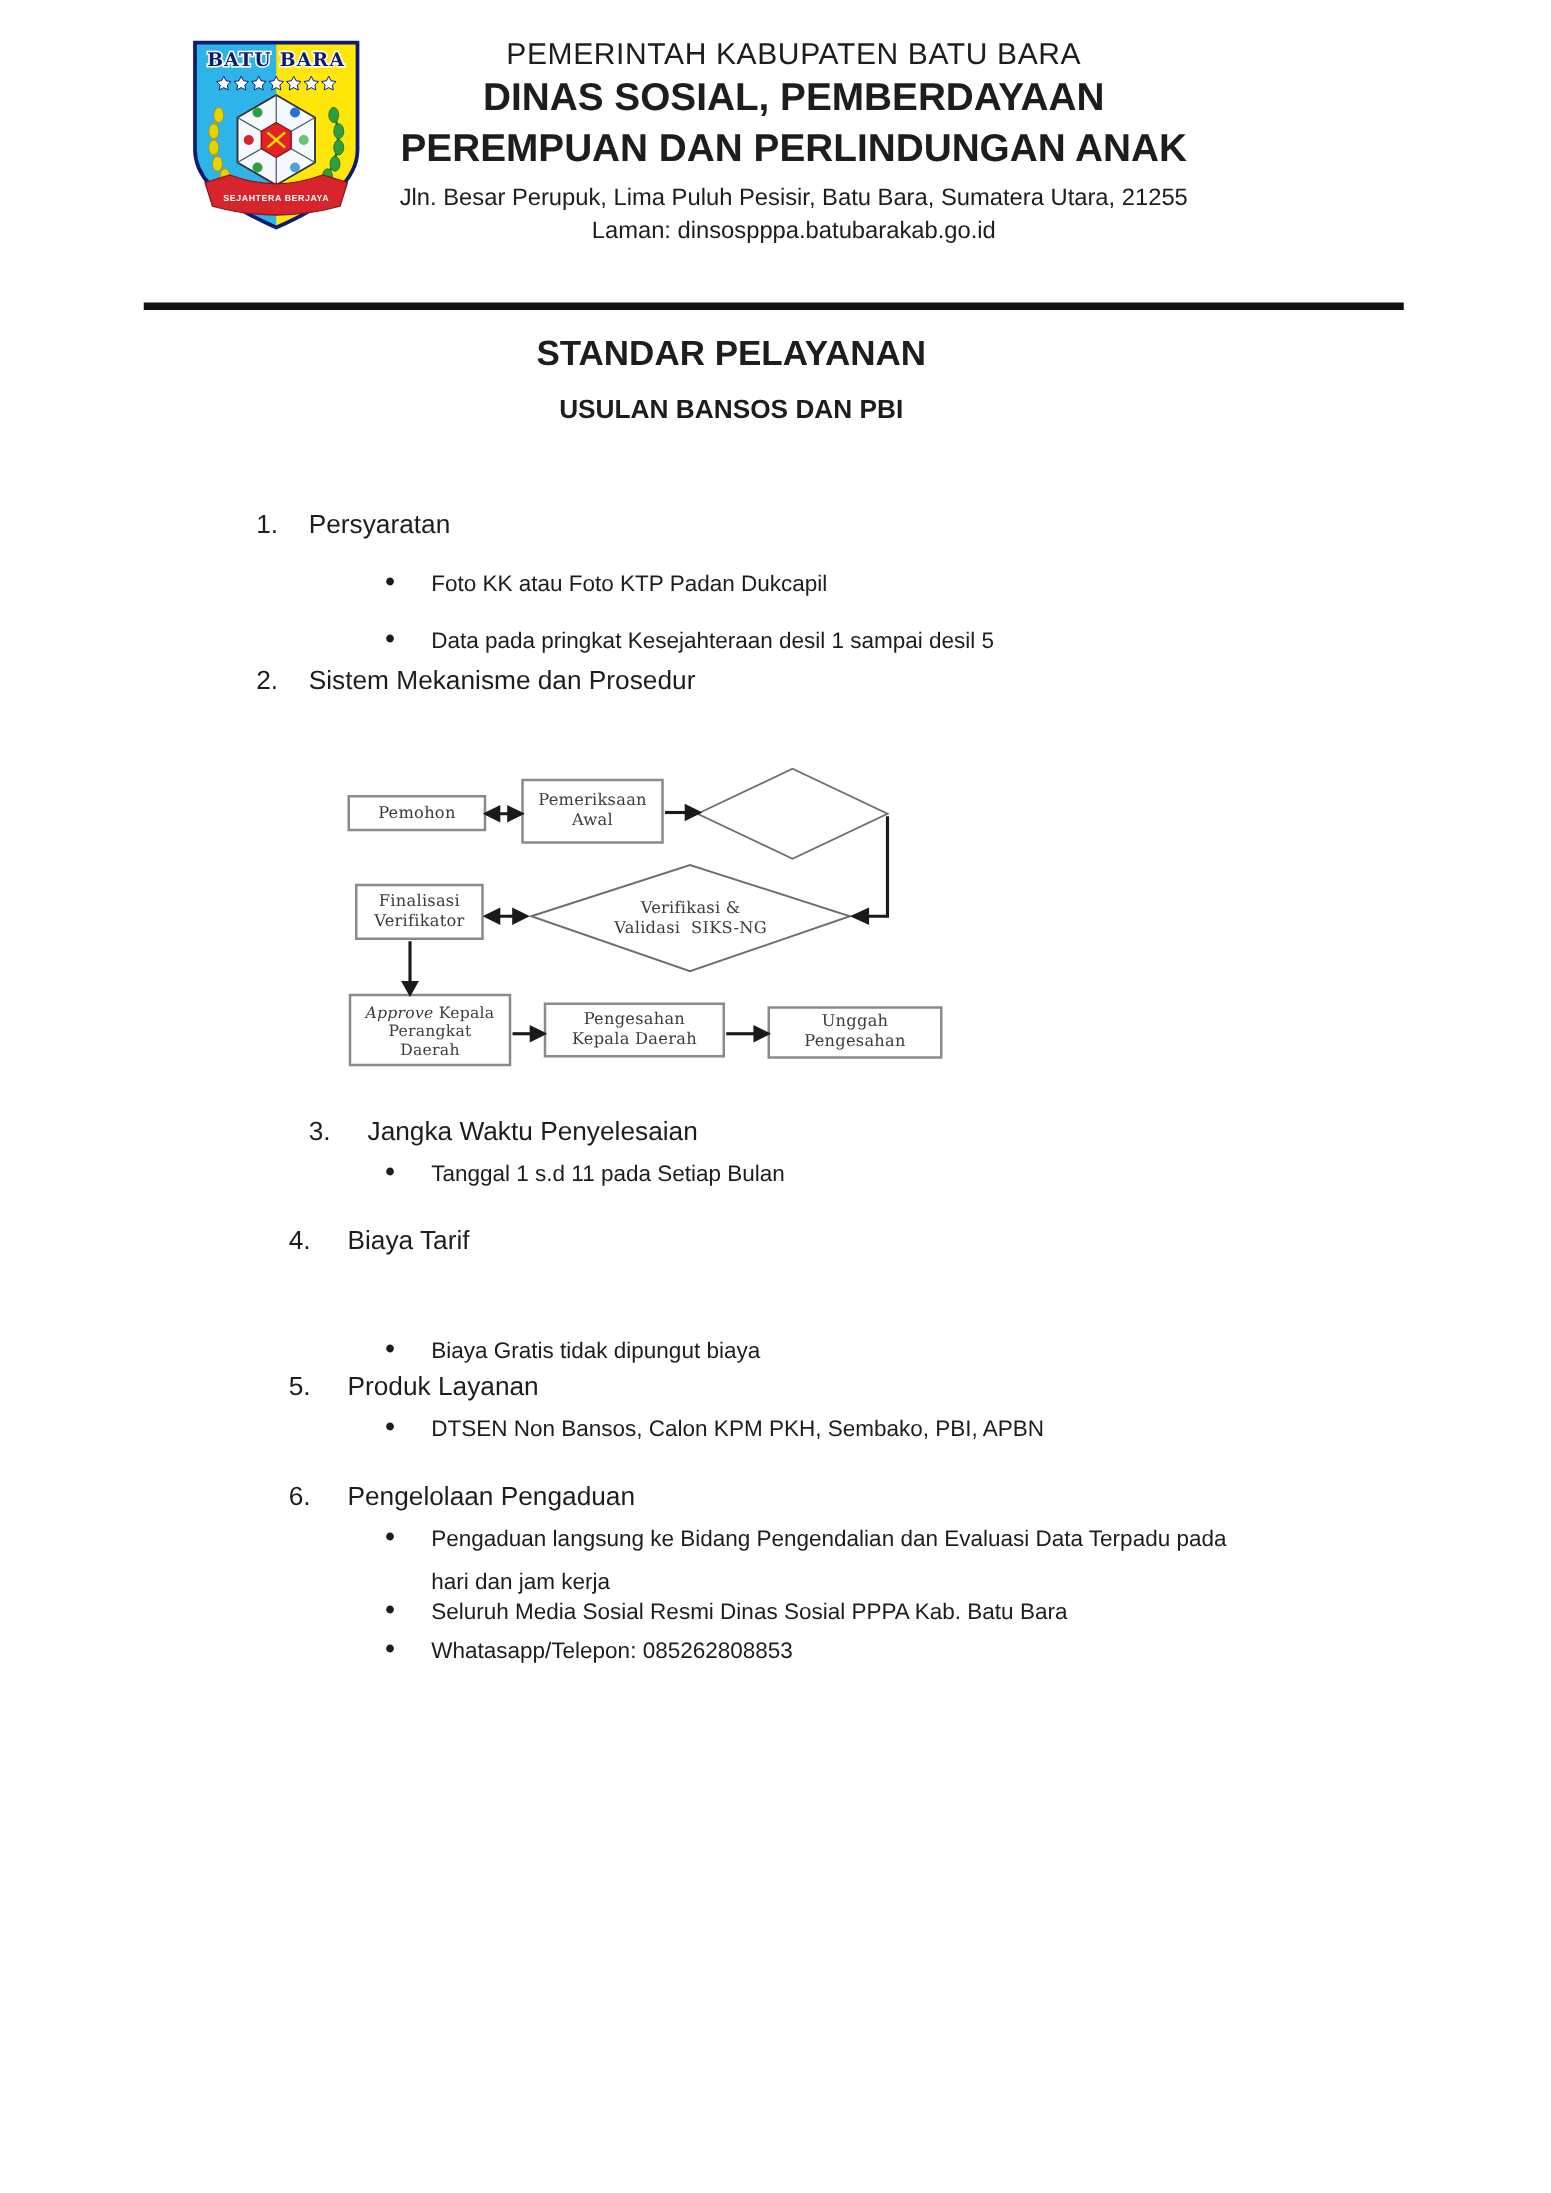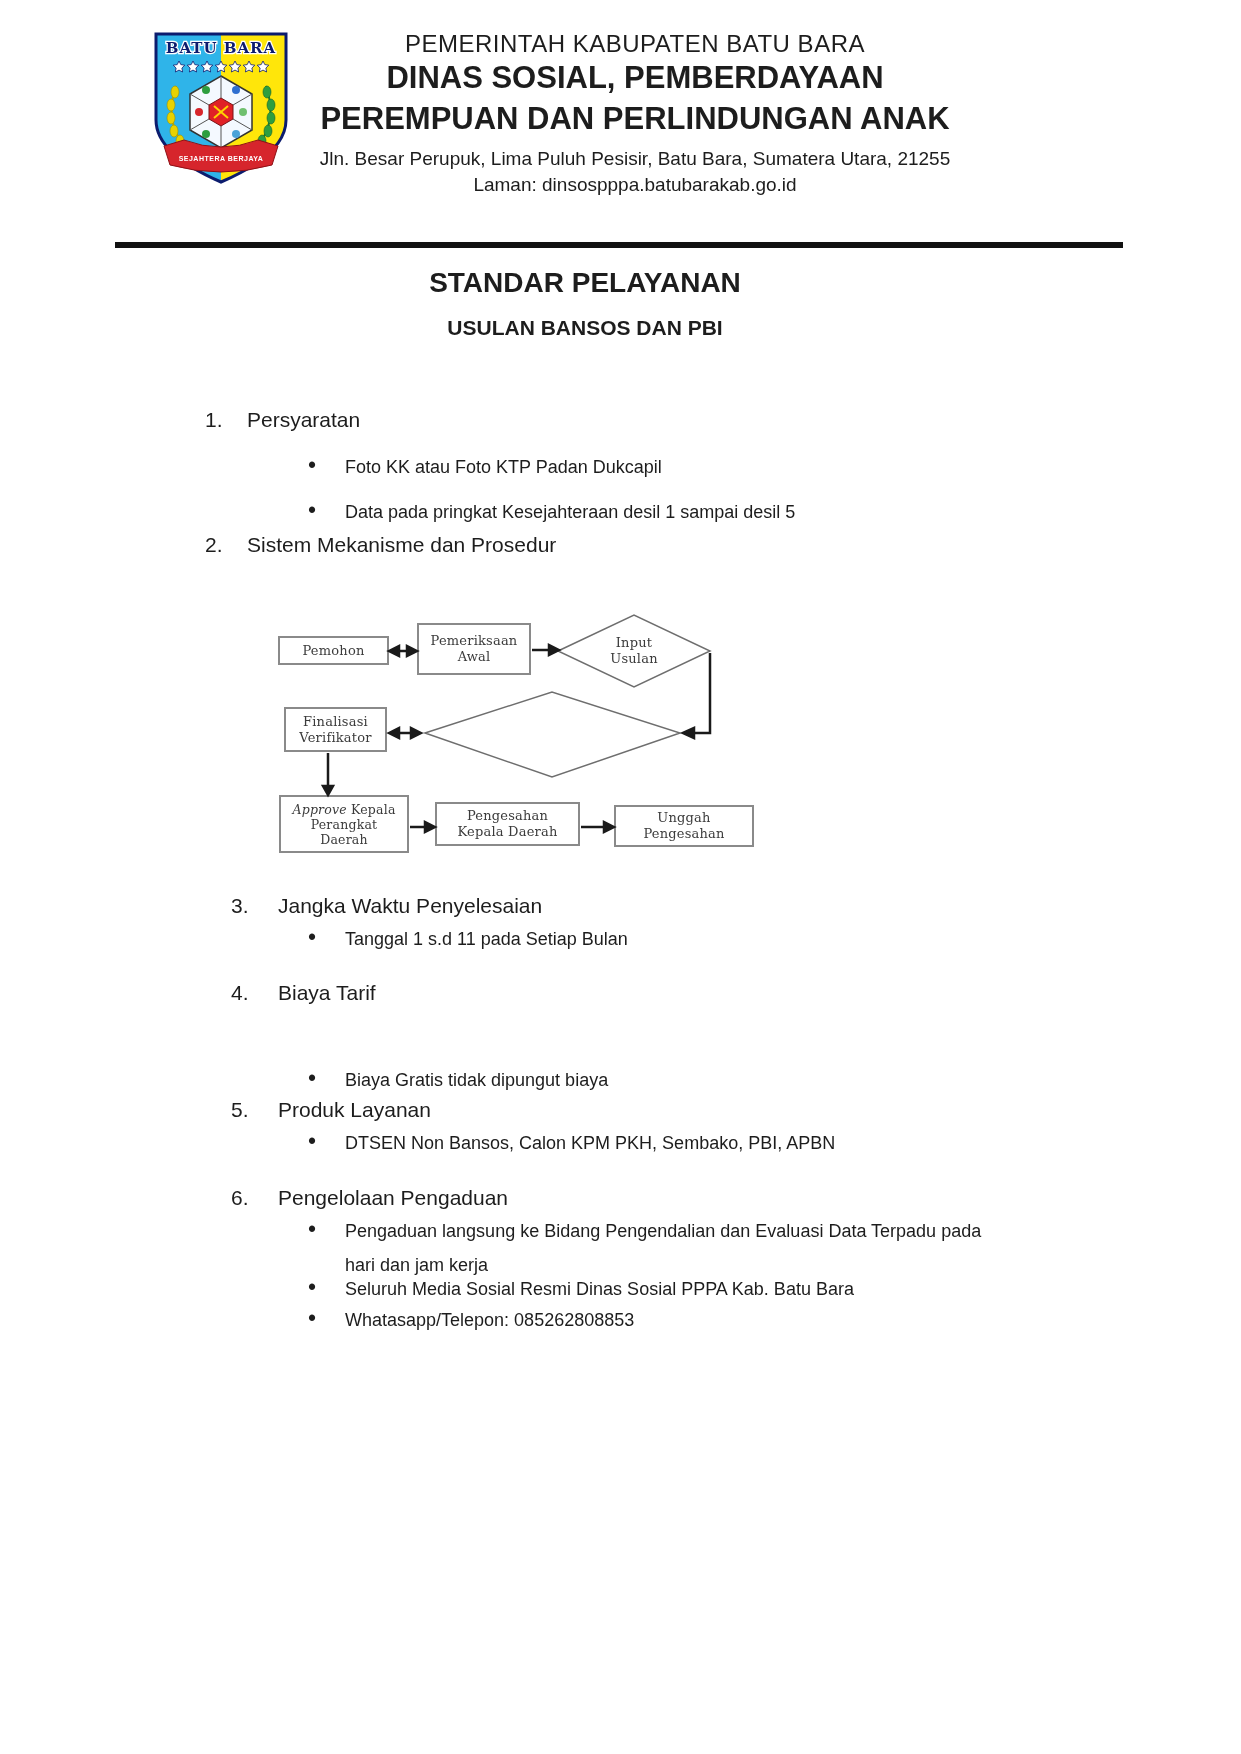--- a/index.html
+++ b/index.html
@@ -174,34 +174,34 @@
       <line x1="140" y1="227" x2="158" y2="227"></line>
       <polygon points="165,227 155,222 155,232"></polygon>
 
       <line x1="311" y1="227" x2="336" y2="227"></line>
       <polygon points="344,227 334,222 334,232"></polygon>
     </g>
   </svg>
   <div class="flow-label" style="left:9px; top:37px; width:109px; height:27px;">Pemohon</div>
   <div class="flow-label" style="left:148px; top:24px; width:112px; height:50px;">Pemeriksaan
 Awal</div>
-  <div class="flow-label" style="left:288px; top:15px; width:152px; height:72px;">Input
-Usulan</div>
   <div class="flow-label" style="left:15px; top:108px; width:101px; height:43px;">Finalisasi
 Verifikator</div>
+  <div class="flow-label" style="left:155px; top:92px; width:255px; height:85px;">Verifikasi &amp;
+Validasi &nbsp;SIKS-NG</div>
   <div class="flow-label" style="left:10px; top:196px; width:128px; height:56px; font-size:12.5px; line-height:15px;"><span><i>Approve</i><span> Kepala
 Perangkat
 Daerah</span></span></div>
   <div class="flow-label" style="left:166px; top:203px; width:143px; height:42px;">Pengesahan
 Kepala Daerah</div>
   <div class="flow-label" style="left:345px; top:206px; width:138px; height:40px;">Unggah
 Pengesahan</div>
 </div>
 
-<div class="abs num-item indent-b" style="left:231px; top:893px;">
+<div class="abs num-item indent-b" style="left:247px; top:893px;">
   <span class="num">3.</span><span>Jangka Waktu Penyelesaian</span>
 </div>
 <div class="abs bullet" style="top:920px;">Tanggal 1 s.d 11 pada Setiap Bulan</div>
 
 <div class="abs num-item indent-b" style="left:231px; top:980px;">
   <span class="num">4.</span><span>Biaya Tarif</span>
 </div>
 <div class="abs bullet" style="top:1037px;margin-top:24px;">Biaya Gratis tidak dipungut biaya</div>
 
 <div class="abs num-item indent-b" style="left:231px; top:1097px;">

